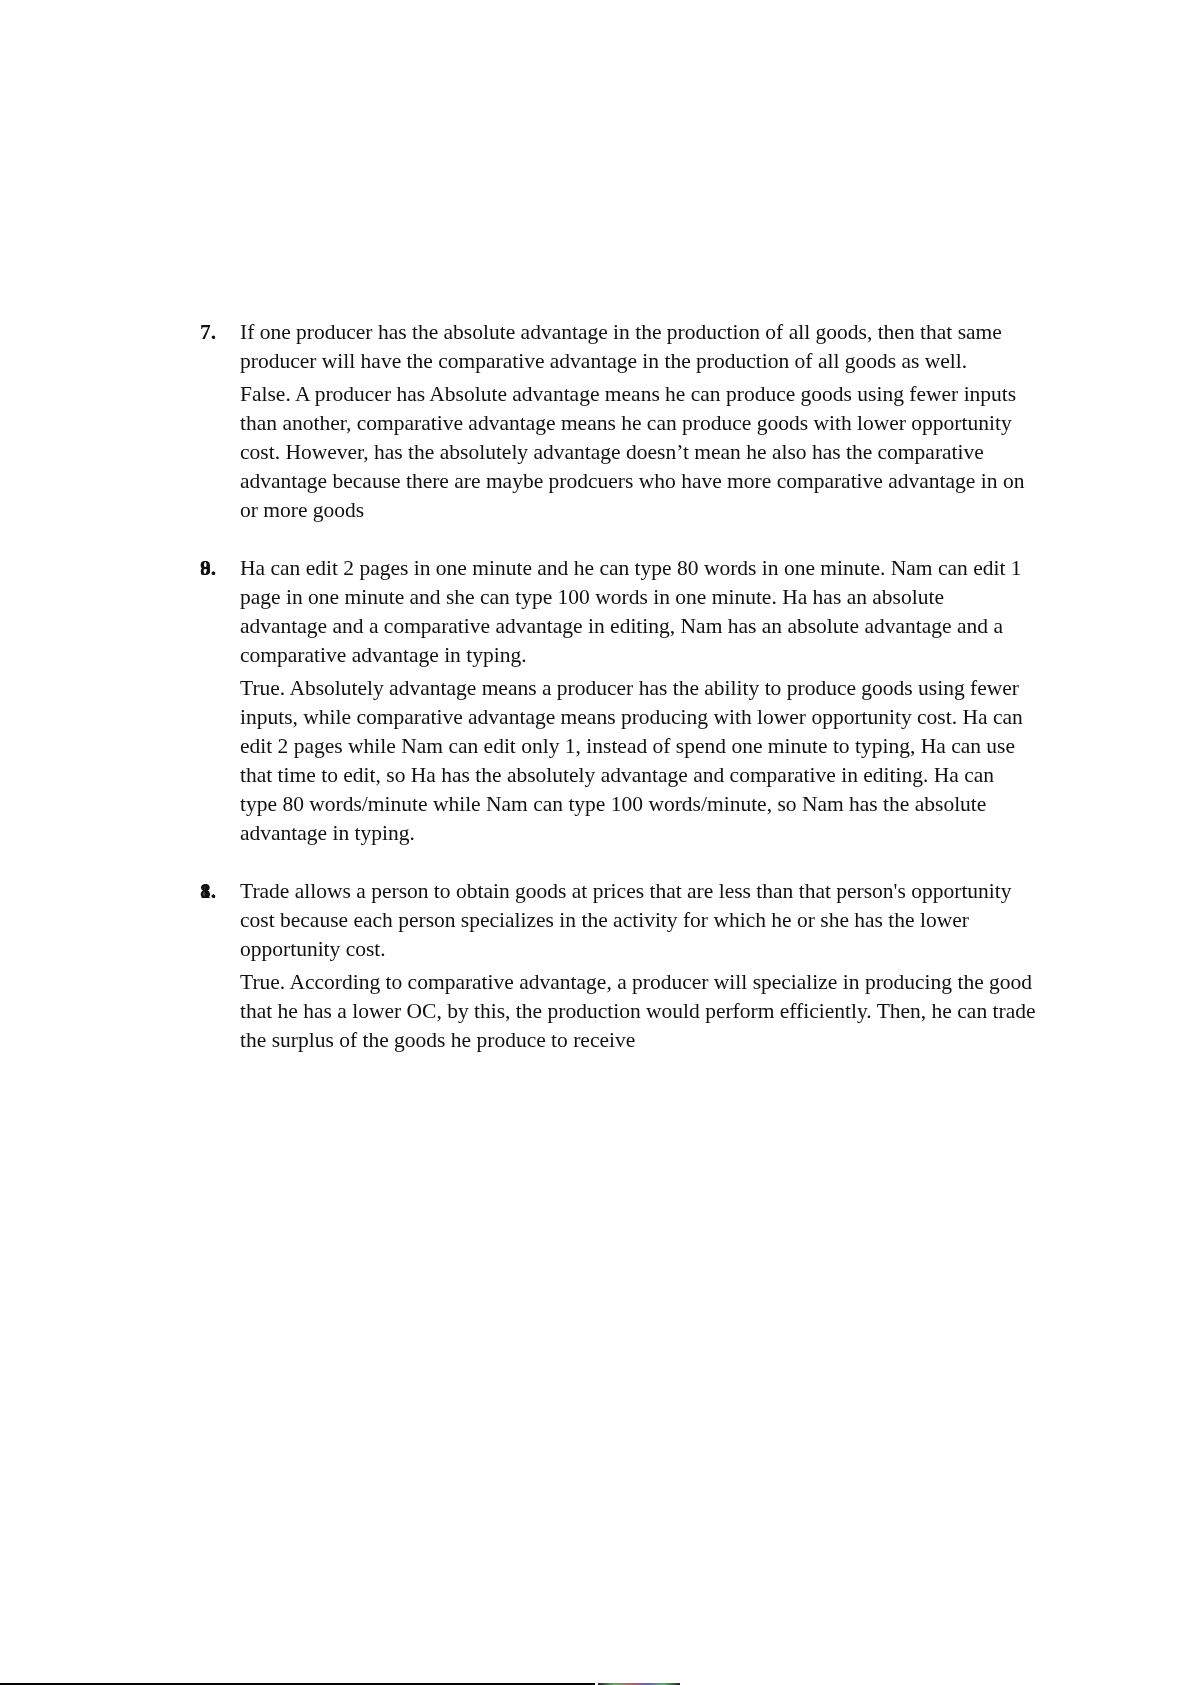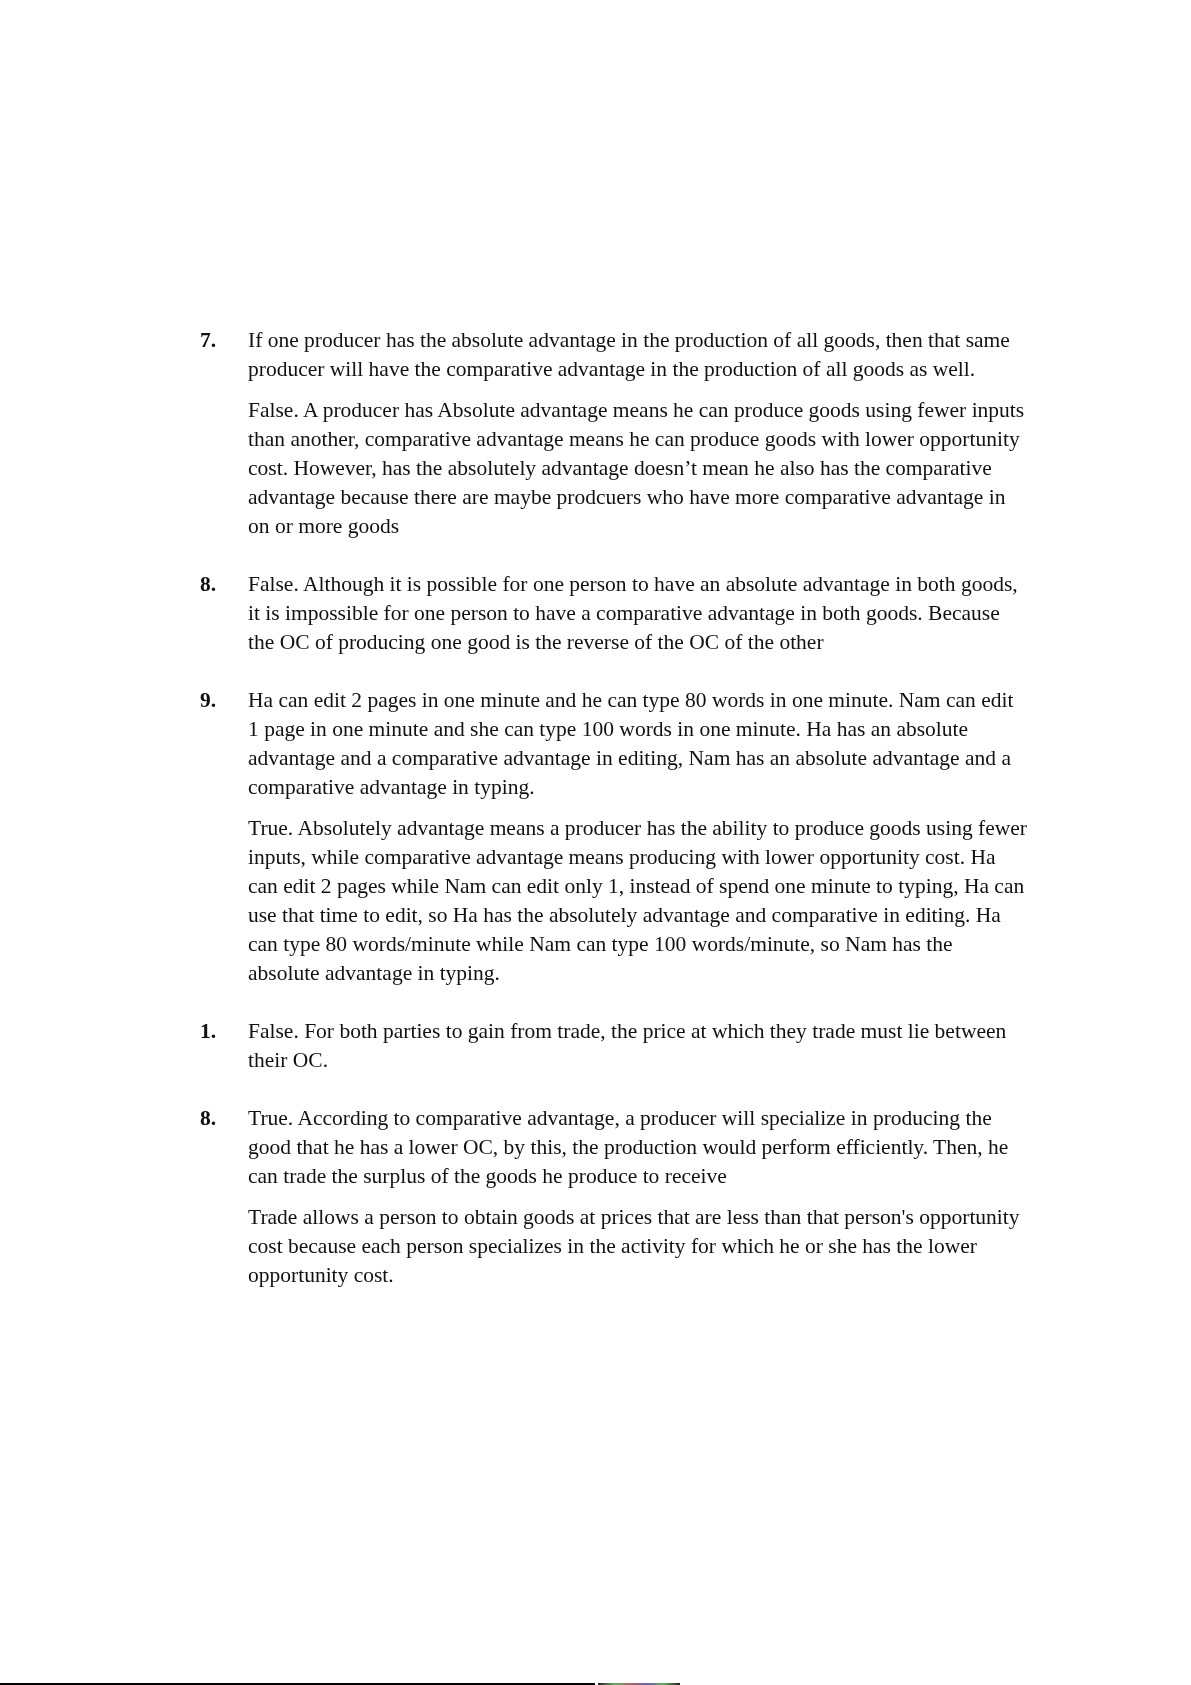--- a/index.html
+++ b/index.html
@@ -35,21 +35,21 @@
       line-height: 29px;
       margin-bottom: 29px;
     }
     .item-num {
       position: absolute;
       left: 0;
       top: 0;
       font-weight: bold;
     }
     .item-text p {
-      margin: 12px;
+      margin: 4px;
     }
     .bottom-rule {
       position: absolute;
       left: 0;
       top: 1683px;
       width: 595px;
       height: 2px;
       background: #000000;
     }
     .bottom-rule-2 {
@@ -71,44 +71,42 @@
       <span class="item-num">7.</span>
       <div class="item-text">
         <p>If one producer has the absolute advantage in the production of all goods, then that same producer will have the comparative advantage in the production of all goods as well.</p>
         <p>False. A producer has Absolute advantage means he can produce goods using fewer inputs than another, comparative advantage means he can produce goods with lower opportunity cost. However, has the absolutely advantage doesn’t mean he also has the comparative advantage because there are maybe prodcuers who have more comparative advantage in on or more goods</p>
       </div>
     </div>
 
     <div class="item">
       <span class="item-num">8.</span>
       <div class="item-text">
-        <p>False. Although it is possible for one person to have an absolute advantage in both goods, it is impossible for one person to have a comparative advantage in both goods. Because the OC of producing one good is the reverse of the OC of the other</p>
       </div>
     </div>
 
     <div class="item">
       <span class="item-num">9.</span>
       <div class="item-text">
         <p>Ha can edit 2 pages in one minute and he can type 80 words in one minute. Nam can edit 1 page in one minute and she can type 100 words in one minute. Ha has an absolute advantage and a comparative advantage in editing, Nam has an absolute advantage and a comparative advantage in typing.</p>
         <p>True. Absolutely advantage means a producer has the ability to produce goods using fewer inputs, while comparative advantage means producing with lower opportunity cost. Ha can edit 2 pages while Nam can edit only 1, instead of spend one minute to typing, Ha can use that time to edit, so Ha has the absolutely advantage and comparative in editing. Ha can type 80 words/minute while Nam can type 100 words/minute, so Nam has the absolute advantage in typing.</p>
       </div>
     </div>
 
     <div class="item">
       <span class="item-num">1.</span>
       <div class="item-text">
-        <p>False. For both parties to gain from trade, the price at which they trade must lie between their OC.</p>
       </div>
     </div>
 
     <div class="item">
       <span class="item-num">8.</span>
       <div class="item-text">
+        <p>Trade allows a person to obtain goods at prices that are less than that person's opportunity cost because each person specializes in the activity for which he or she has the lower opportunity cost.</p>
         <p>True. According to comparative advantage, a producer will specialize in producing the good that he has a lower OC, by this, the production would perform efficiently. Then, he can trade the surplus of the goods he produce to receive</p>
-        <p>Trade allows a person to obtain goods at prices that are less than that person's opportunity cost because each person specializes in the activity for which he or she has the lower opportunity cost.</p>
       </div>
     </div>
 
   </div>
 
   <div class="bottom-rule"></div>
   <div class="bottom-rule-2"></div>
 </div>
 
 </body></html>

